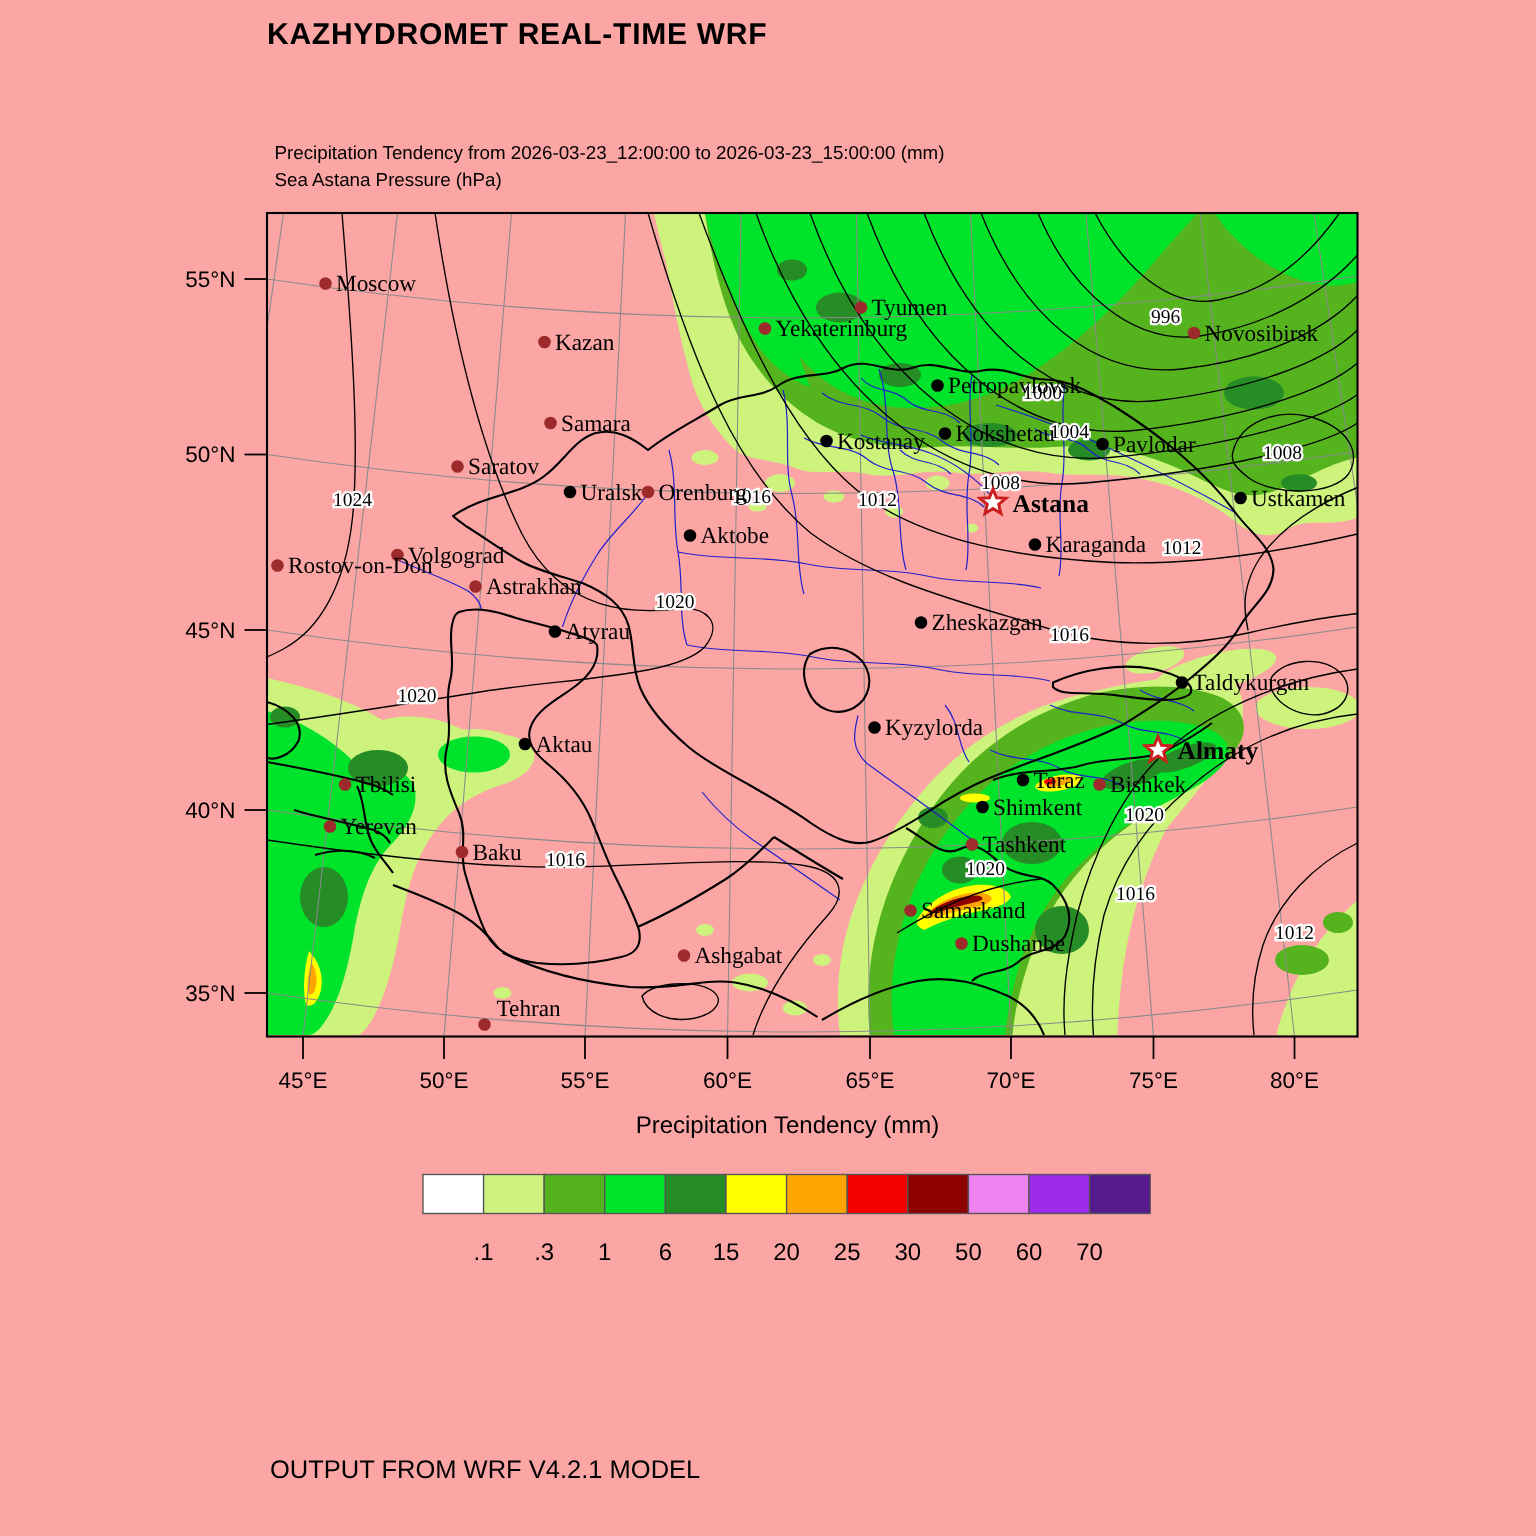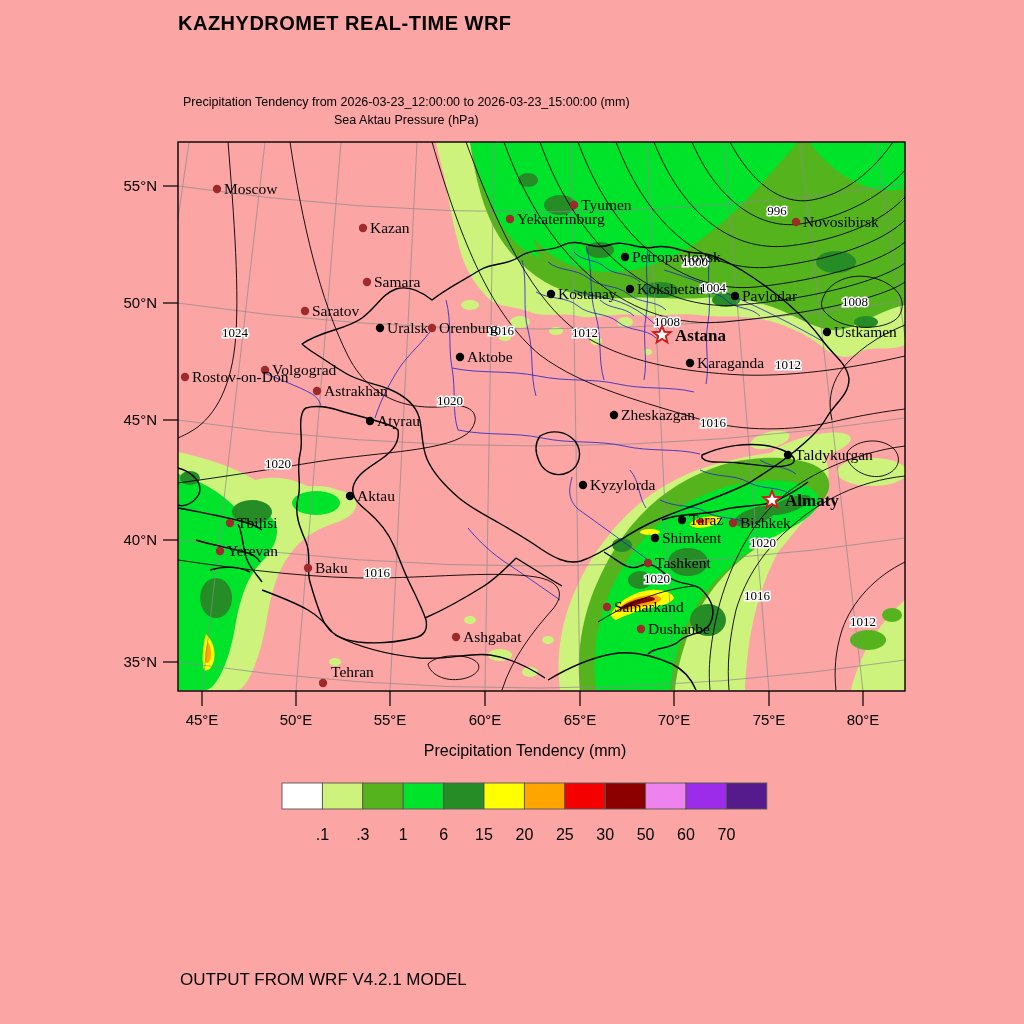--- a/index.html
+++ b/index.html
@@ -1,20 +1,20 @@
 <!DOCTYPE html>
 <html><head>
 <meta charset="utf-8">
 <style>
   html,body{margin:0;padding:0;background:#fff;}
   .page{position:relative;width:1024px;height:1024px;background:#fca5a5;overflow:hidden;
         font-family:"Liberation Sans",sans-serif;color:#000;}
   .title{position:absolute;left:178px;top:12px;font-size:20px;font-weight:bold;letter-spacing:.5px;}
   .runinfo{position:absolute;right:116px;top:15px;text-align:right;font-size:12.5px;line-height:16px;}
-  .subtitle{position:absolute;left:183px;top:93px;font-size:12.5px;line-height:18px;text-align:center;}
+  .subtitle{position:absolute;left:183px;top:93px;font-size:12.5px;line-height:18px;}
   .legend-title{position:absolute;left:282px;top:742px;width:486px;text-align:center;font-size:16px;}
   .footer{position:absolute;left:180px;top:971px;font-size:17px;line-height:17px;}
   svg text{font-family:"Liberation Sans",sans-serif;}
   .tick-label{font-size:15px;fill:#000;}
   .city-label{font-family:"Liberation Serif",serif;font-size:15.5px;fill:#000;}
   .city-label.bold{font-weight:bold;font-size:17px;}
   .plabel{font-family:"Liberation Serif",serif;font-size:13px;fill:#000;
           paint-order:stroke;stroke:#ffffff;stroke-width:3px;}
   .legend-num{font-size:16px;fill:#000;}
   .gr{stroke:#8a8a8a;stroke-width:.7;fill:none;}
@@ -25,21 +25,21 @@
 </head>
 <body>
 
 <div class="page">
 
   <div class="title">KAZHYDROMET REAL-TIME WRF</div>
 
 
   <div class="subtitle">
     <div>Precipitation Tendency from 2026-03-23_12:00:00 to 2026-03-23_15:00:00   (mm)</div>
-    <div>Sea Aktau Pressure   (hPa)</div>
+    <div>Sea Astana Pressure   (hPa)</div>
   </div>
 
   <svg id="mapsvg" width="1024" height="1024" viewBox="0 0 1024 1024" style="position:absolute;left:0;top:0;">
     <defs>
       <clipPath id="mapclip">
           <rect x="178" y="142" width="727" height="549"></rect>
         </clipPath>
     </defs>
 
     <g clip-path="url(#mapclip)">

